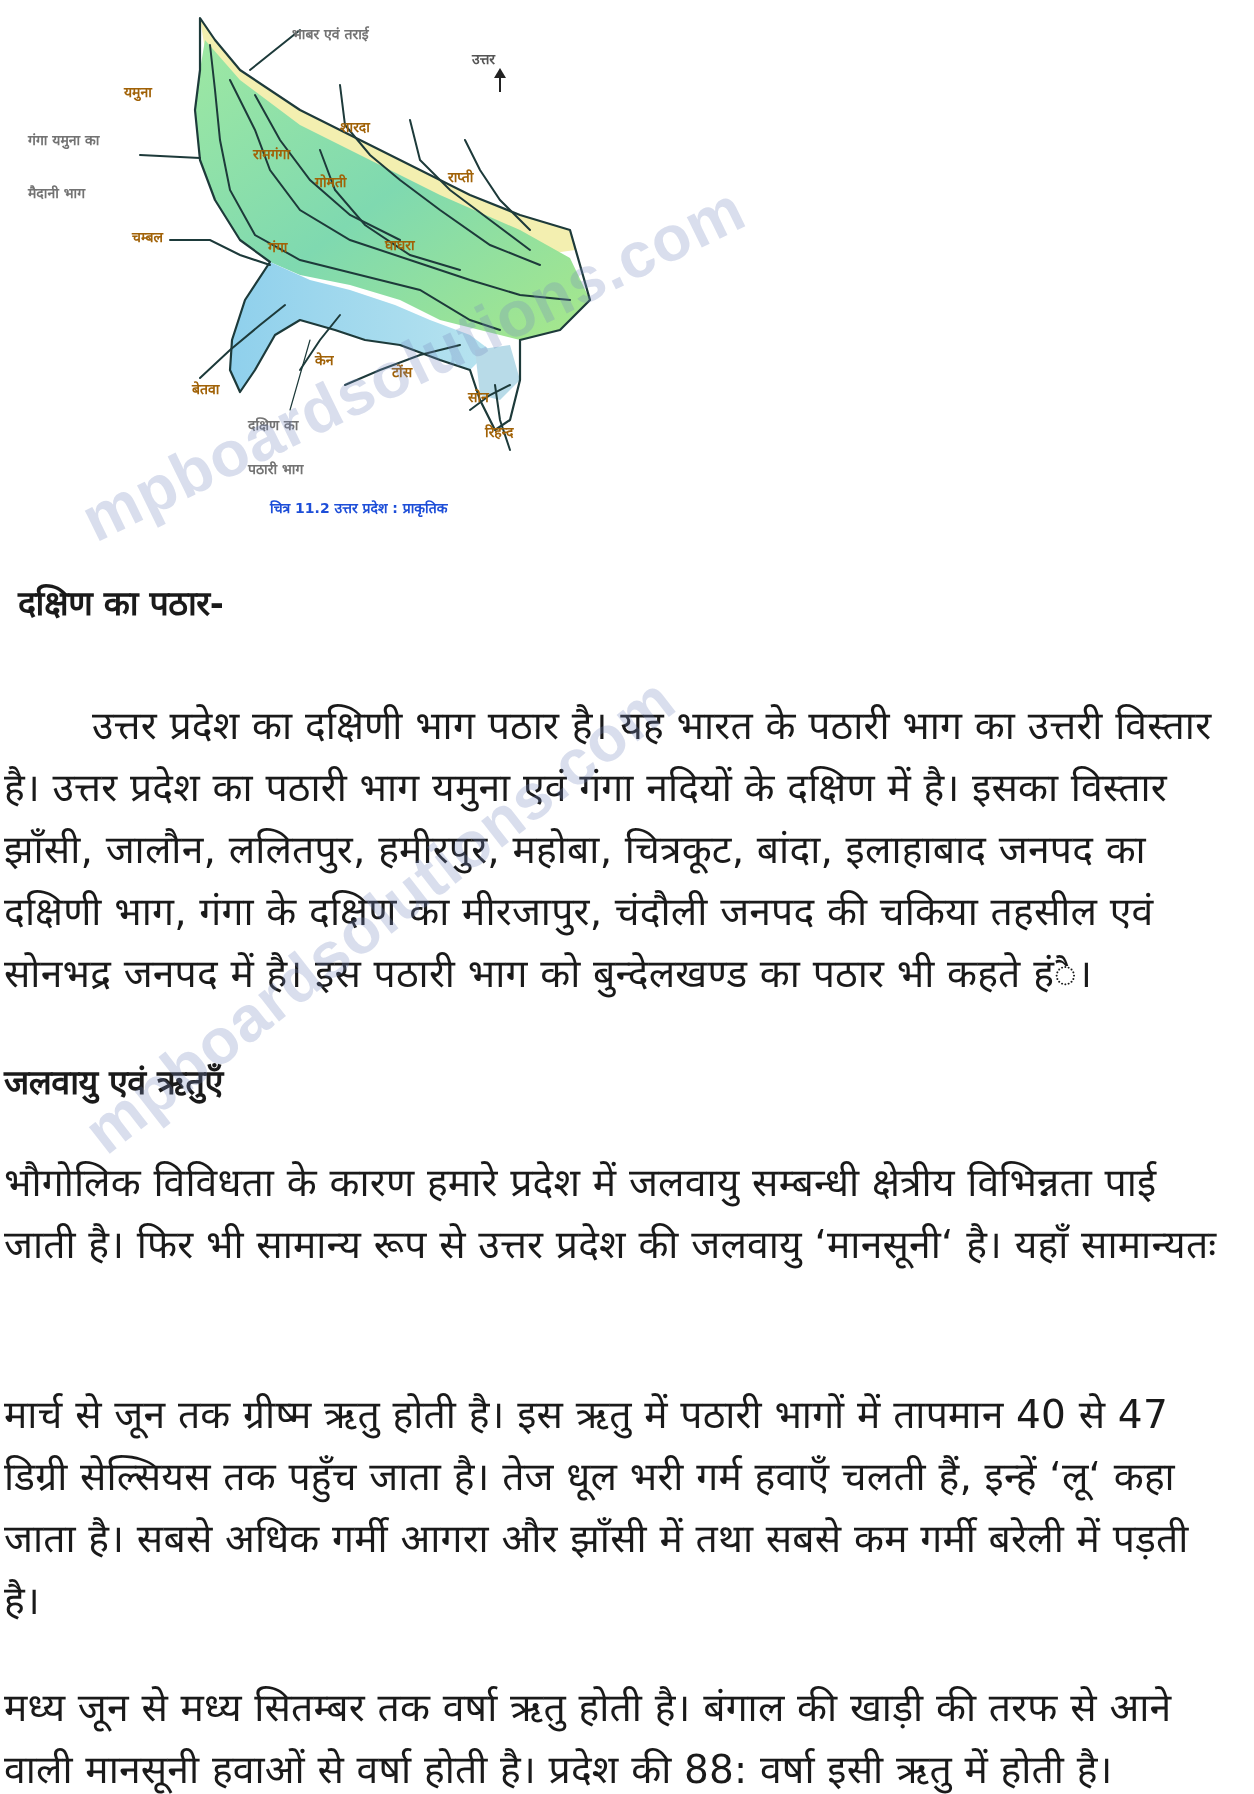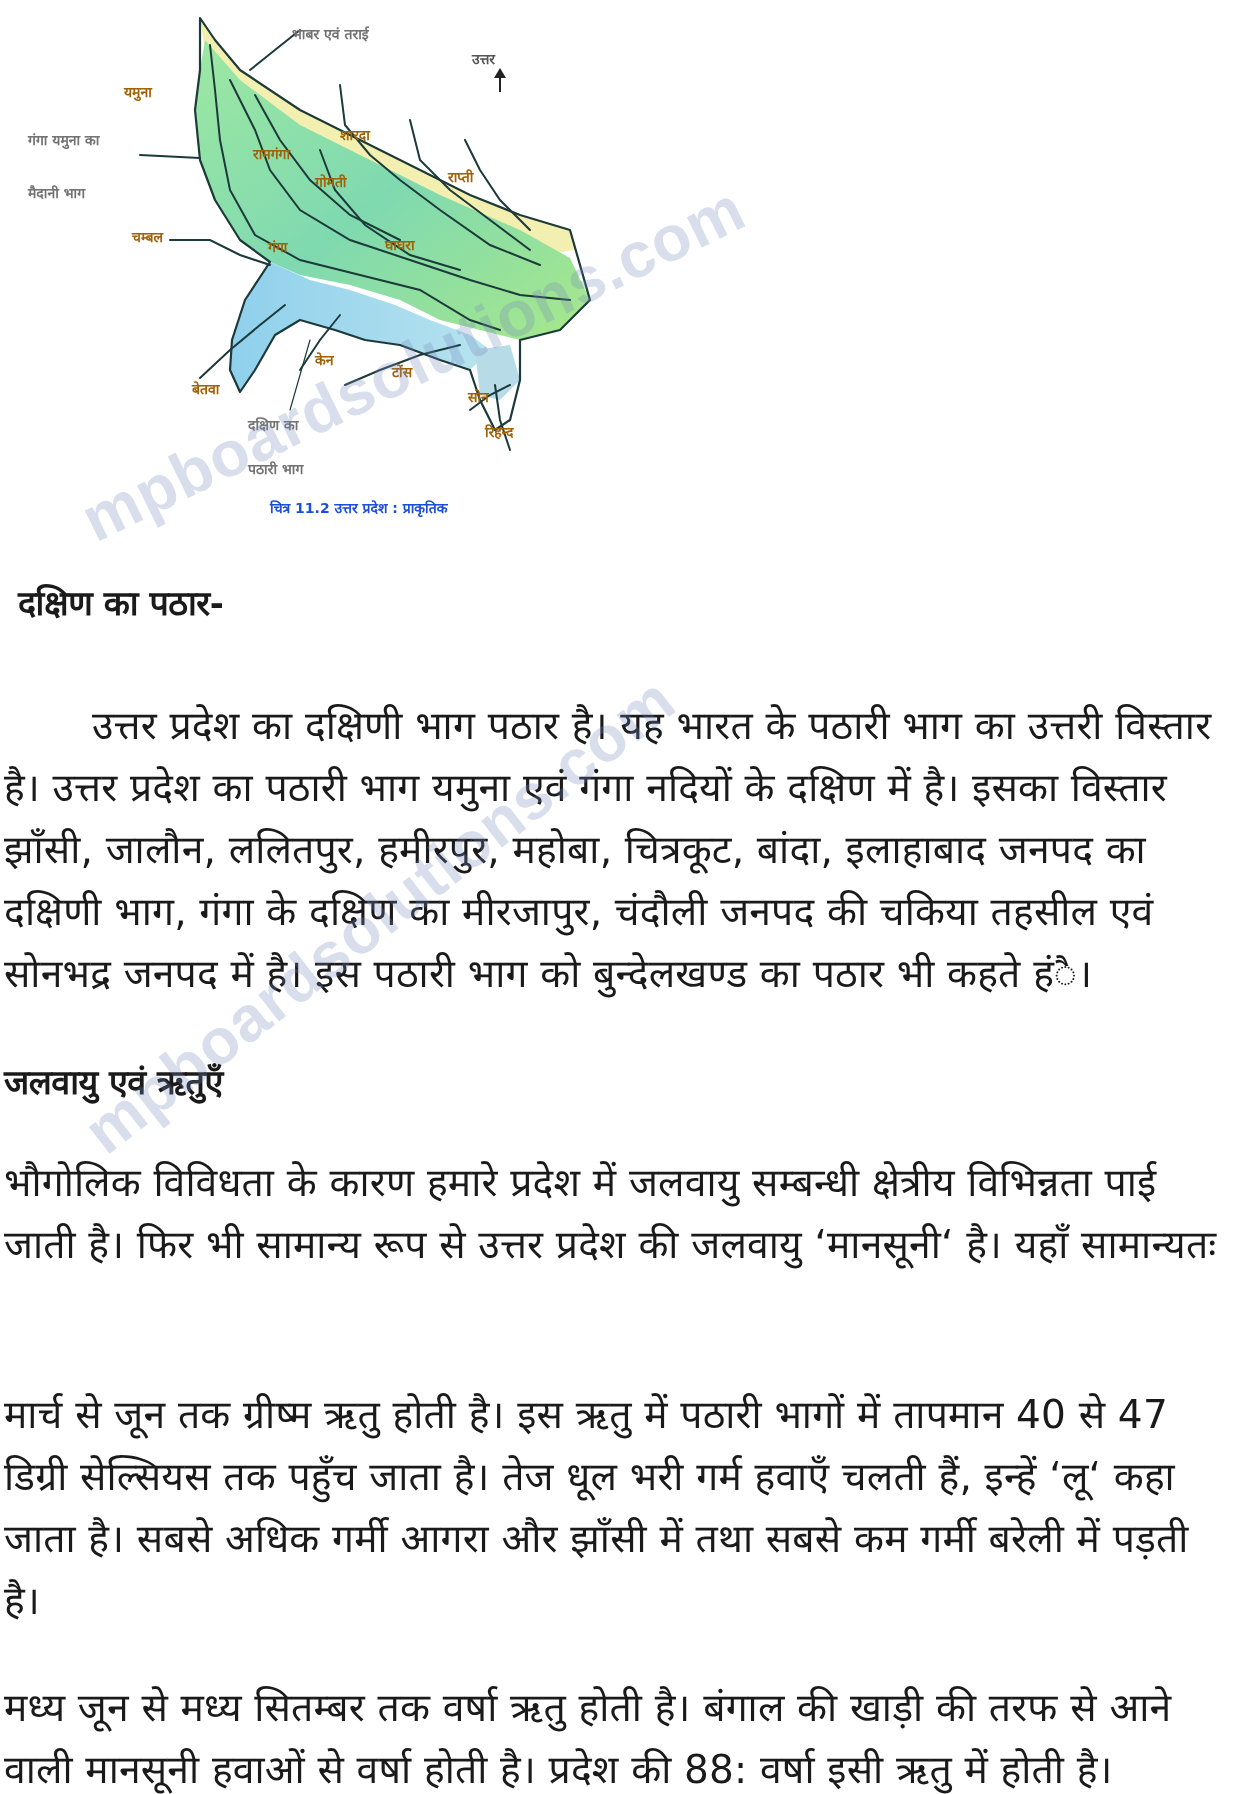--- a/index.html
+++ b/index.html
@@ -78,21 +78,21 @@
       <line x1="500" y1="92" x2="500" y2="72"></line>
       <path d="M494,78 L500,68 L506,78 Z" stroke="none"></path>
     </g>
   </svg>
 
   <span class="map-label red" style="left:292px;top:27px;">भाबर एवं तराई</span>
   <span class="map-label gray" style="left:472px;top:52px;">उत्तर</span>
   <span class="map-label blue" style="left:124px;top:85px;">यमुना</span>
   <span class="map-label red" style="left:28px;top:133px;">गंगा यमुना का</span>
   <span class="map-label red" style="left:28px;top:186px;">मैदानी भाग</span>
-  <span class="map-label blue" style="left:340px;top:128px;">शारदा</span>
+  <span class="map-label blue" style="left:340px;top:120px;">शारदा</span>
   <span class="map-label blue" style="left:253px;top:147px;">रामगंगा</span>
   <span class="map-label blue" style="left:315px;top:175px;">गोमती</span>
   <span class="map-label blue" style="left:448px;top:170px;">राप्ती</span>
   <span class="map-label blue" style="left:132px;top:230px;">चम्बल</span>
   <span class="map-label blue" style="left:268px;top:240px;">गंगा</span>
   <span class="map-label blue" style="left:385px;top:238px;">घाघरा</span>
   <span class="map-label blue" style="left:192px;top:382px;">बेतवा</span>
   <span class="map-label blue" style="left:300px;top:353px;margin-left:15px;">केन</span>
   <span class="map-label blue" style="left:392px;top:365px;">टोंस</span>
   <span class="map-label blue" style="left:420px;top:390px;margin-left:48px;">सोन</span>

